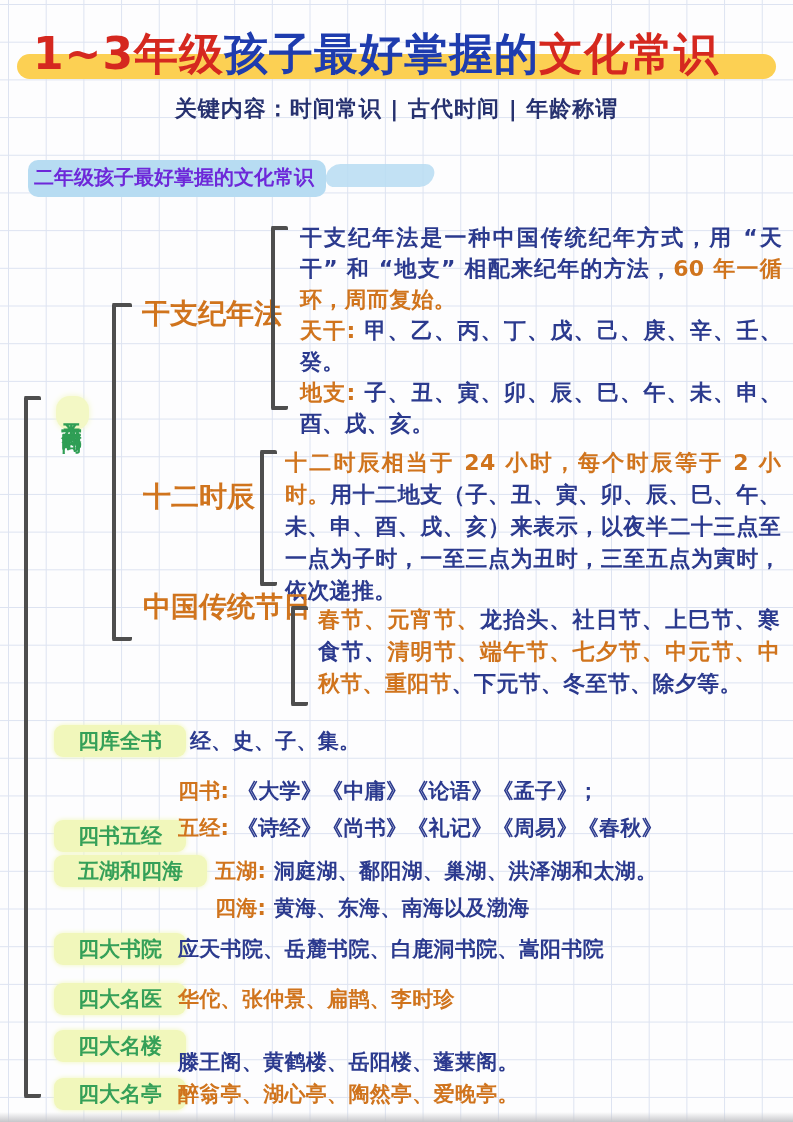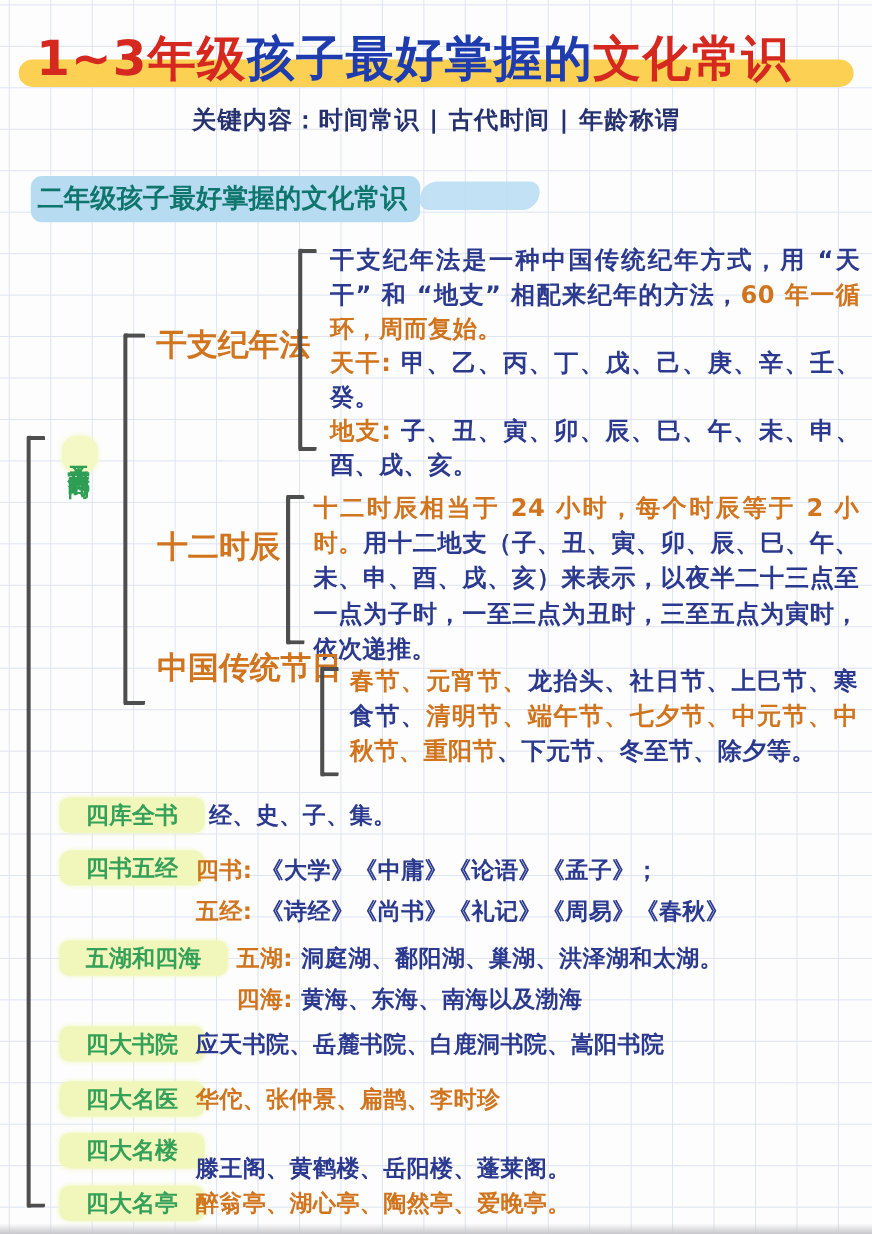--- a/index.html
+++ b/index.html
@@ -22,21 +22,21 @@
   .seg-navy{color:#2b3a8e;}
   .seg-orange{color:#d0741d;}
 
   
   .title-wrap{position:absolute;left:0;top:24px;width:752px;height:64px;text-align:center;}
   .title-band{position:absolute;left:17px;top:30px;width:759px;height:25px;background:#fcd053;border-radius:13px;}
   .title{position:relative;margin:0;font-size:44px;line-height:60px;font-weight:800;letter-spacing:1px;white-space:nowrap;}
   .subtitle{position:absolute;left:0;top:94px;width:793px;text-align:center;font-size:22px;color:#26316f;letter-spacing:1px;}
 
   
-  .section-header{position:absolute;left:28px;top:160px;font-size:24px;color:#0f766e;}
+  .section-header{position:absolute;left:28px;top:160px;font-size:20px;color:#6d28d9;}
   .section-hl{position:relative;display:inline-block;padding:4px 12px 6px 6px;border-radius:10px;background:#b7dcf2;}
   .section-hl::after{
     content:"";position:absolute;left:100%;top:12%;width:108px;height:62%;
     background:#b7dcf2;border-radius:12px;transform:skewX(-14deg);opacity:.85;
   }
 
   
   .bracket{position:absolute;border-left:4px solid #4e4e4e;border-top:4px solid #4e4e4e;border-bottom:4px solid #4e4e4e;border-radius:2px;}
   .bk-outer{left:24px;top:396px;width:13px;height:694px;}
   .bk-inner{left:112px;top:303px;width:16px;height:330px;}
@@ -63,21 +63,21 @@
   .ds-2{left:318px;top:604px;width:462px;line-height:32px;}
 
   
   .list-label{
     position:absolute;left:62px;font-size:21px;color:#35a058;white-space:nowrap;
     background:#f1f7bb;border-radius:9px;padding:2px 24px;margin:-2px 0 0 -8px;
     box-shadow:0 0 5px #f1f7bb;
   }
   .list-line{position:absolute;font-size:21px;white-space:nowrap;letter-spacing:.3px;}
   .lr0{top:727px;} .ll-0a{left:190px;top:727px;}
-  .lr1{top:775px;border-radius:11px;} .ll-1a{left:178px;top:777px;} .ll-1b{left:178px;top:814px;}
+  .lr1{top:822px;} .ll-1a{left:178px;top:777px;} .ll-1b{left:178px;top:814px;}
   .lr2{top:857px;} .ll-2a{left:215px;top:857px;} .ll-2b{left:215px;top:894px;}
   .lr3{top:935px;} .ll-3a{left:178px;top:935px;}
   .lr4{top:985px;} .ll-4a{left:178px;top:985px;}
   .lr5{top:1032px;} .ll-5a{left:178px;top:1048px;font-family:Liberation Mono, monospace;}
   .lr6{top:1080px;} .ll-6a{left:178px;top:1080px;}
 
   .bottom-edge{position:absolute;left:0;bottom:0;width:793px;height:10px;background:linear-gradient(to bottom,rgba(180,180,184,0),#c6c6ca);}
 </style>
 </head>
 <body>

